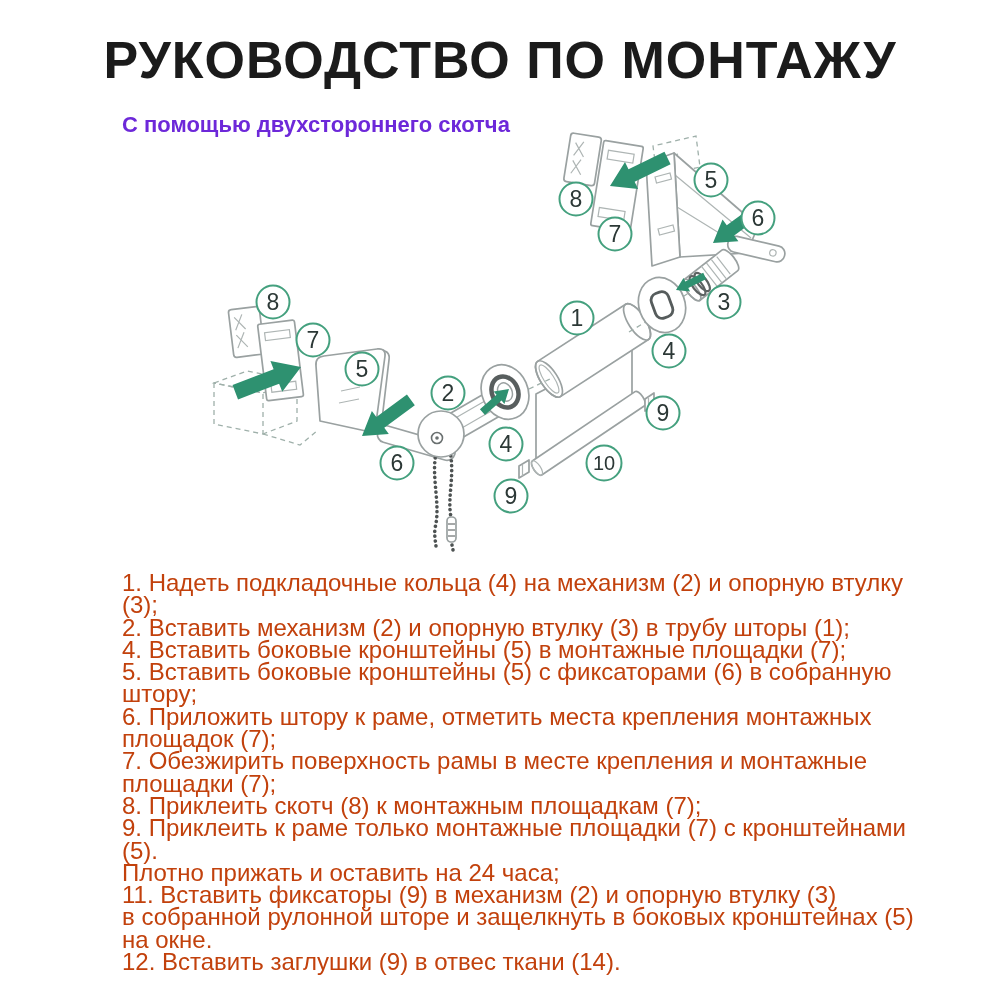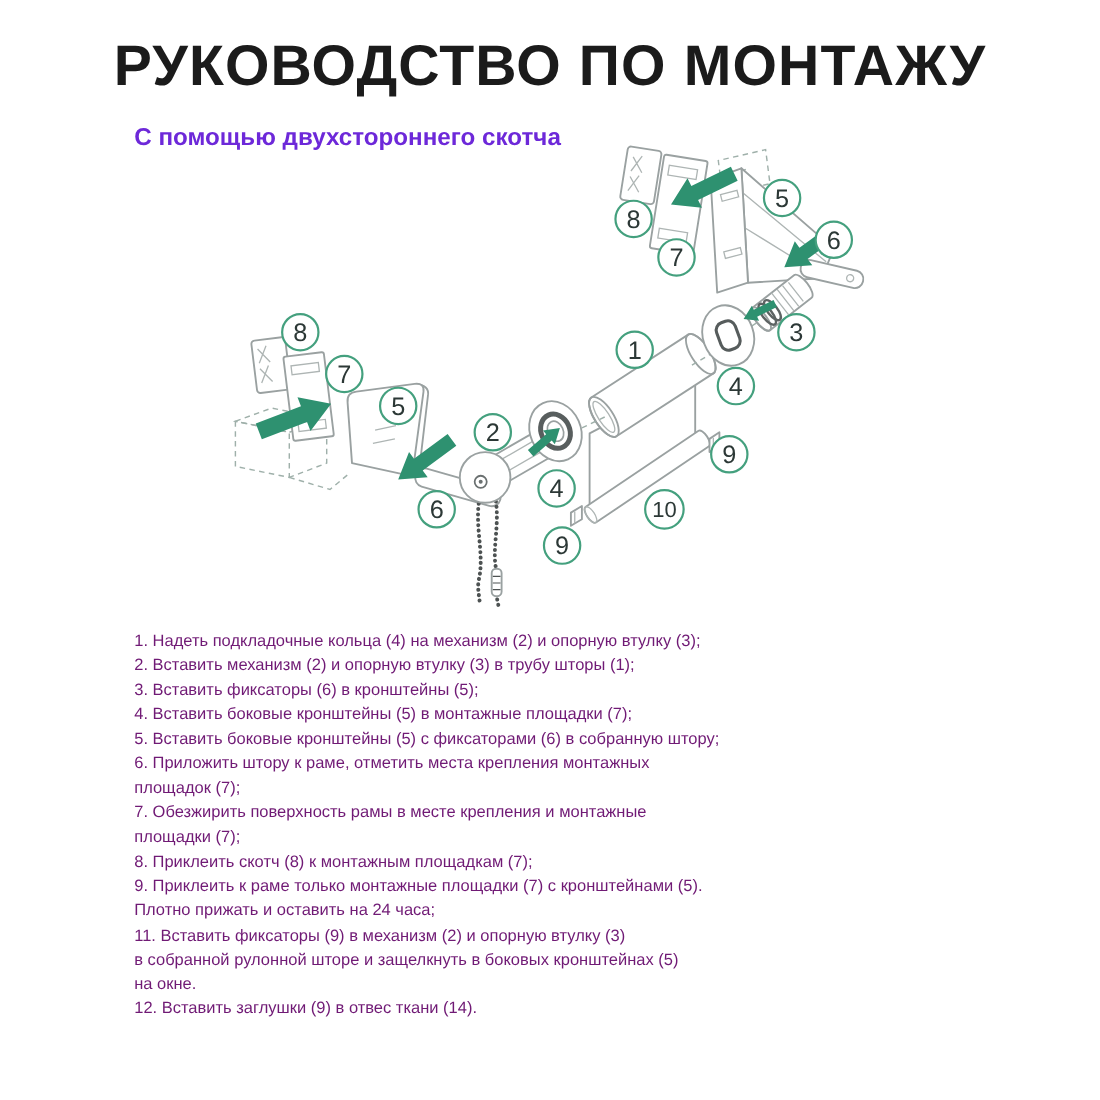--- a/index.html
+++ b/index.html
@@ -12,21 +12,21 @@
     text-align:center; font-size:52px; font-weight:700; letter-spacing:1px;
     color:#1b1b1b; white-space:nowrap;
   }
   .subtitle {
     position:absolute; top:112px; left:122px; margin:0;
     font-size:22px; font-weight:700; color:#6d28d9;
   }
   .diagram { position:absolute; left:0; top:125px; }
   .steps {
     position:absolute; left:122px; top:572px; width:800px;
-    font-size:15px; line-height:22.3px; color:#701a75;
+    font-size:24px; line-height:22.3px; color:#c2410c;
   }
   .step { white-space:pre-line; }
 
   
   .part  { fill:#ffffff; stroke:#9aa1a1; stroke-width:1.7; stroke-linejoin:round; }
   .line  { fill:none; stroke:#9aa1a1; stroke-width:1.7; stroke-linejoin:round; }
   .thin  { fill:none; stroke:#aeb5b4; stroke-width:1.2; }
   .dash  { fill:none; stroke:#9fb0aa; stroke-width:1.3; stroke-dasharray:5 4; }
   .dark  { fill:none; stroke:#5d6363; stroke-width:2.2; }
   .chain { fill:none; stroke:#4d5252; stroke-width:3.6; stroke-dasharray:0.1 4.8; stroke-linecap:round; }
@@ -225,21 +225,20 @@
       </g>
     <g class="callout wide" transform="translate(604,463)">
         <circle r="17.5"></circle>
         <text y="7">10</text>
       </g>
   </svg>
 
   <div class="steps">
     <div class="step">1. Надеть подкладочные кольца (4) на механизм (2) и опорную втулку (3);</div>
     <div class="step">2. Вставить механизм (2) и опорную втулку (3) в трубу шторы (1);</div>
-    <div class="step">3. Вставить фиксаторы (6) в кронштейны (5);</div>
     <div class="step">4. Вставить боковые кронштейны (5) в монтажные площадки (7);</div>
     <div class="step">5. Вставить боковые кронштейны (5) с фиксаторами (6) в собранную штору;</div>
     <div class="step">6. Приложить штору к раме, отметить места крепления монтажных
 площадок (7);</div>
     <div class="step">7. Обезжирить поверхность рамы в месте крепления и монтажные
 площадки (7);</div>
     <div class="step">8. Приклеить скотч (8) к монтажным площадкам (7);</div>
     <div class="step">9. Приклеить к раме только монтажные площадки (7) с кронштейнами (5).
 Плотно прижать и оставить на 24 часа;</div>
     <div class="step">11. Вставить фиксаторы (9) в механизм (2) и опорную втулку (3)

